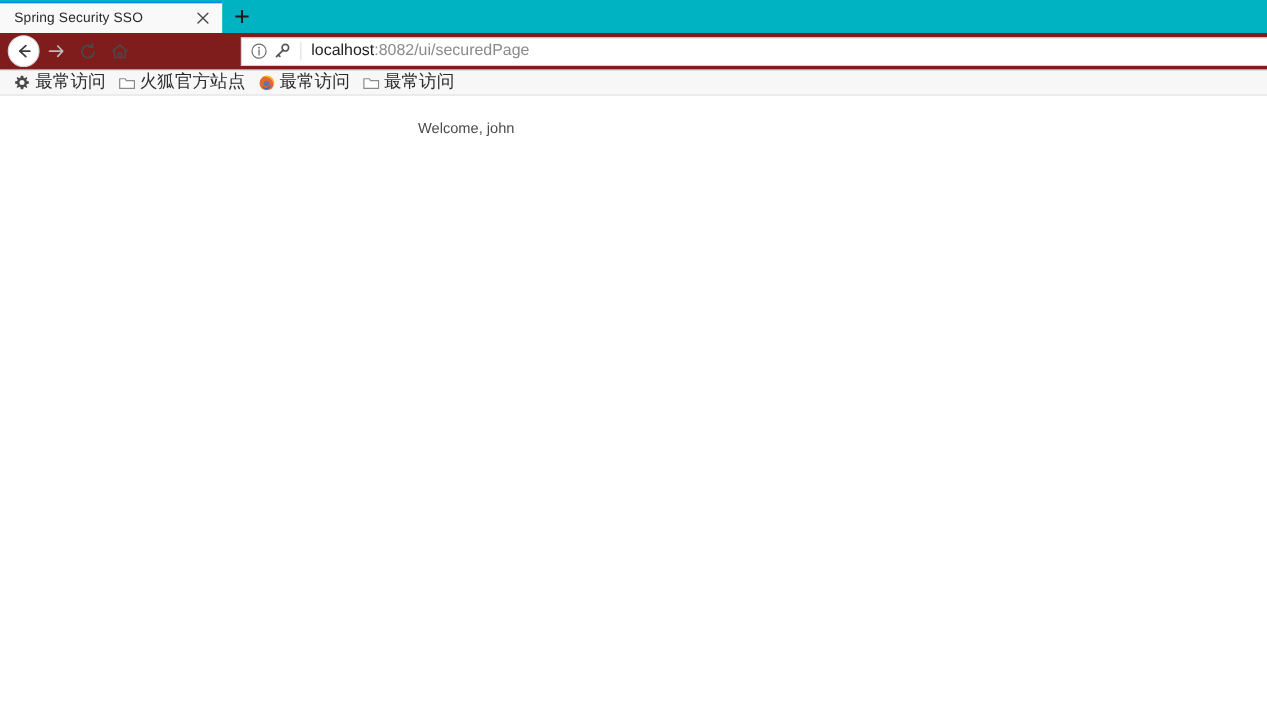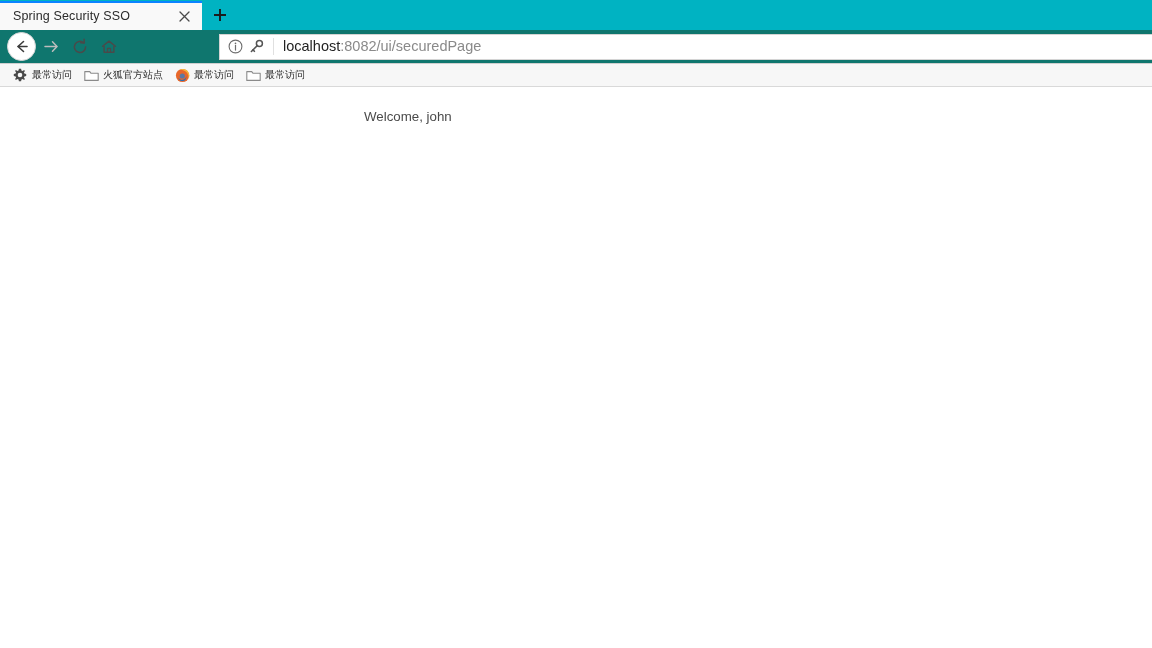--- a/index.html
+++ b/index.html
@@ -73,21 +73,21 @@
     align-items: center;
     justify-content: center;
     margin-left: 3px;
     margin-bottom: 1px;
   }
   .new-tab-btn svg { display: block; }
 
   
   .nav-toolbar {
     height: 34px;
-    background: #0f766e;
+    background: #7f1d1d;
     display: flex;
     align-items: center;
     flex: 0 0 34px;
     border-bottom: 1px solid #cfcfcf;
     box-sizing: border-box;
     padding-left: 4px;
   }
   .nav-btn {
     width: 29px;
     height: 28px;
@@ -170,21 +170,21 @@
     width: 16px;
     height: 16px;
     display: flex;
     align-items: center;
     justify-content: center;
     margin-right: 4px;
     flex: 0 0 16px;
   }
   .bm-icon svg { display:block; }
   .bm-label {
-    font-size: 10px;
+    font-size: 16px;
     color: #2b2b2b;
     line-height: 1;
   }
 
   
   .page-content {
     flex: 1;
     background: #ffffff;
     position: relative;
     overflow: hidden;
@@ -197,21 +197,21 @@
     font-size: 37px;
     font-weight: 400;
     color: #3c3c3c;
     margin: 0;
     line-height: 1.15;
     letter-spacing: 0.1px;
   }
   .page-subtext {
     font-size: 13.3px;
     color: #4a4a4a;
-    margin: 0;
+    margin: 16px;
     margin-top: 17px;
     line-height: 1.2;
   }
 </style>
 </head>
 <body>
 
 <div class="browser-window">
 
   <div class="tab-strip">

